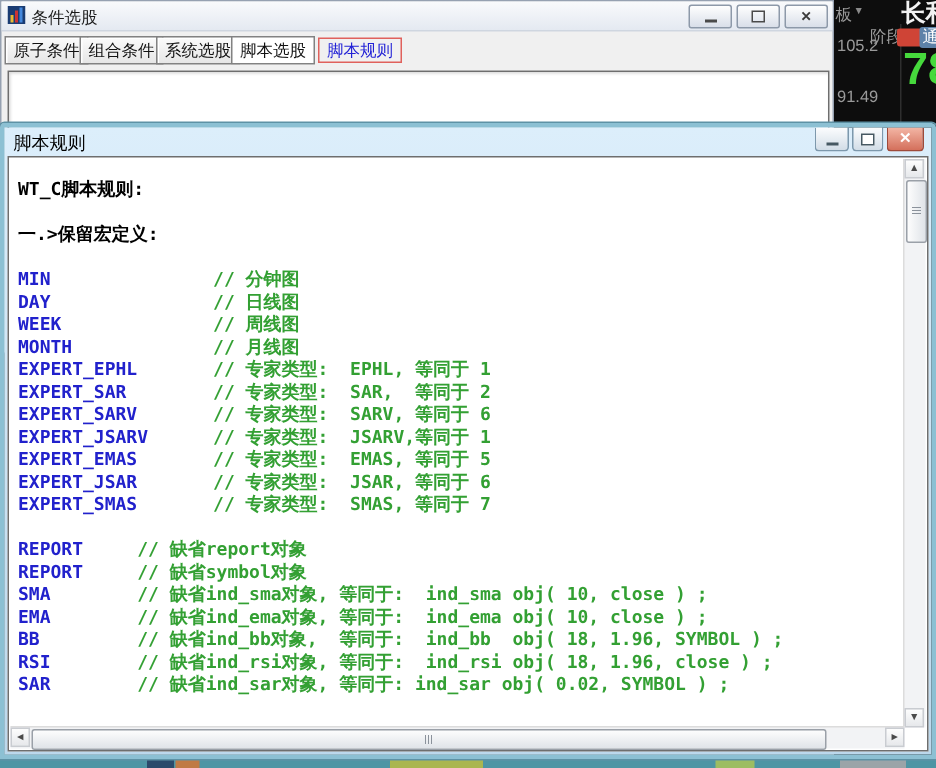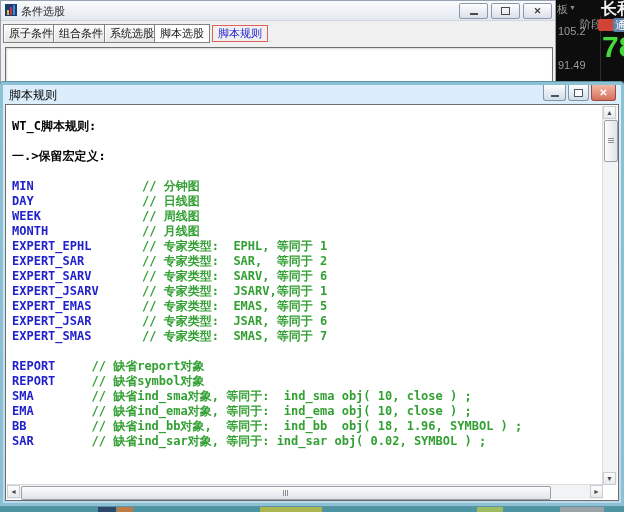--- a/index.html
+++ b/index.html
@@ -185,20 +185,21 @@
           <div class="cl"><span class="kw">EXPERT_JSARV      </span><span class="cm">// 专家类型:  JSARV,等同于 1</span></div>
           <div class="cl"><span class="kw">EXPERT_EMAS       </span><span class="cm">// 专家类型:  EMAS, 等同于 5</span></div>
           <div class="cl"><span class="kw">EXPERT_JSAR       </span><span class="cm">// 专家类型:  JSAR, 等同于 6</span></div>
           <div class="cl"><span class="kw">EXPERT_SMAS       </span><span class="cm">// 专家类型:  SMAS, 等同于 7</span></div>
           <div class="cl">&nbsp;</div>
           <div class="cl"><span class="kw">REPORT     </span><span class="cm">// 缺省report对象</span></div>
           <div class="cl"><span class="kw">REPORT     </span><span class="cm">// 缺省symbol对象</span></div>
           <div class="cl"><span class="kw">SMA        </span><span class="cm">// 缺省ind_sma对象, 等同于:  ind_sma obj( 10, close ) ;</span></div>
           <div class="cl"><span class="kw">EMA        </span><span class="cm">// 缺省ind_ema对象, 等同于:  ind_ema obj( 10, close ) ;</span></div>
           <div class="cl"><span class="kw">BB         </span><span class="cm">// 缺省ind_bb对象,  等同于:  ind_bb  obj( 18, 1.96, SYMBOL ) ;</span></div>
+          <div class="cl"><span class="kw">RSI        </span><span class="cm">// 缺省ind_rsi对象, 等同于:  ind_rsi obj( 18, 1.96, close ) ;</span></div>
           <div class="cl"><span class="kw">SAR        </span><span class="cm">// 缺省ind_sar对象, 等同于: ind_sar obj( 0.02, SYMBOL ) ;</span></div>
         </div>
 
       <div class="vscroll">
         <div class="sbtn v-up">
             <span>▲</span>
           </div>
         <div class="vthumb">
             <div class="grip"></div>
           </div>

